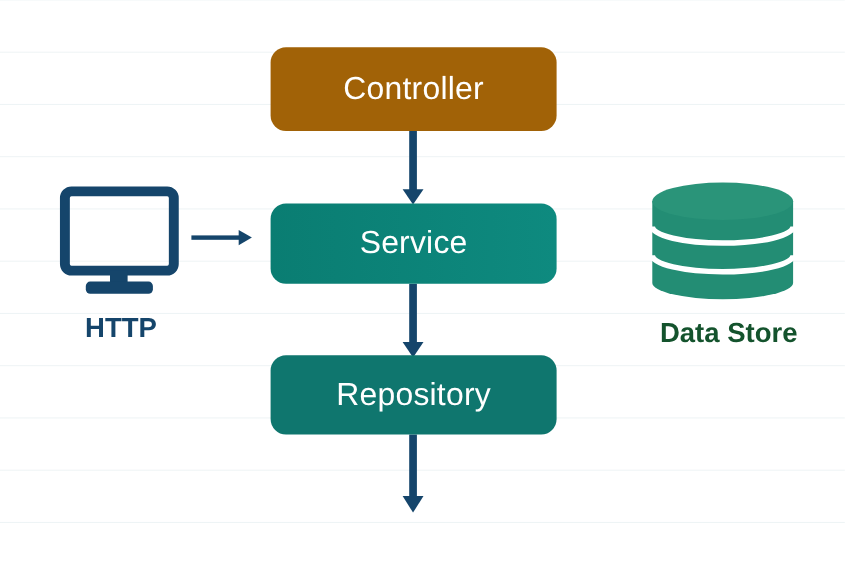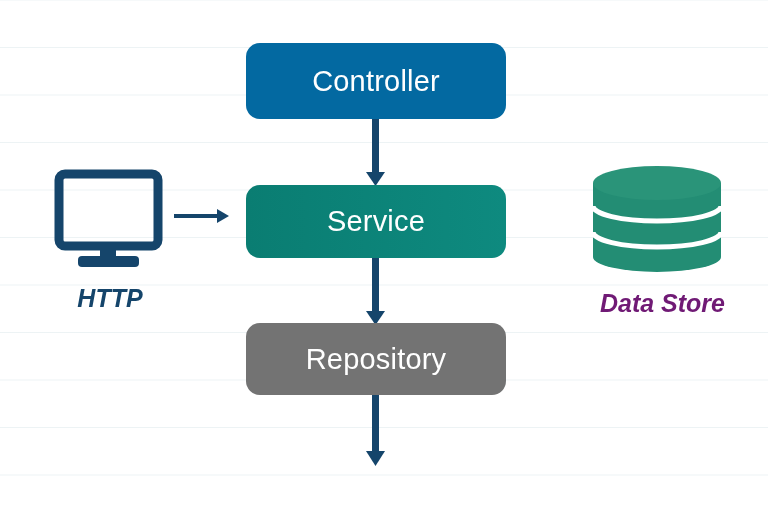--- a/index.html
+++ b/index.html
@@ -10,27 +10,27 @@
     background-size: 100% 47.5px;
     background-position: 0 47px;
     font-family: "Liberation Sans", sans-serif;
   }
   .box {
     position:absolute; left:246px; width:260px;
     border-radius:14px; color:#fff;
     display:flex; align-items:center; justify-content:center;
     font-size:29px; letter-spacing:0.2px;
   }
-  #controller { top:43px; height:76px; background:#0369a1; }
+  #controller { top:43px; height:76px; background:#a16207; }
   #service { top:185px; height:73px; background:linear-gradient(90deg,#0a7d72,#0e8a7f);align-items:center; }
-  #repository { top:323px; height:72px; background:#737373; }
+  #repository { top:323px; height:72px; background:#0f766e; }
   svg.overlay { position:absolute; left:0; top:0; }
-  .label { position:absolute; font-weight:bold; font-size:25px; text-align:center; line-height:30px;font-style:italic; }
+  .label { position:absolute; font-weight:bold; font-size:25px; text-align:center; line-height:30px; }
   #http-label { left:40px; top:283px; width:140px; color:#15456b; }
-  #ds-label { left:575px; top:288px; width:175px; color:#701a75; }
+  #ds-label { left:575px; top:288px; width:175px; color:#14532d; }
 </style>
 </head>
 <body>
 
 <svg class="overlay" width="768" height="512">
 
   <g>
     <rect x="372" y="119" width="7" height="56" fill="#15456b"></rect>
     <polygon points="366,172 385,172 375.5,186" fill="#15456b"></polygon>
   </g>

